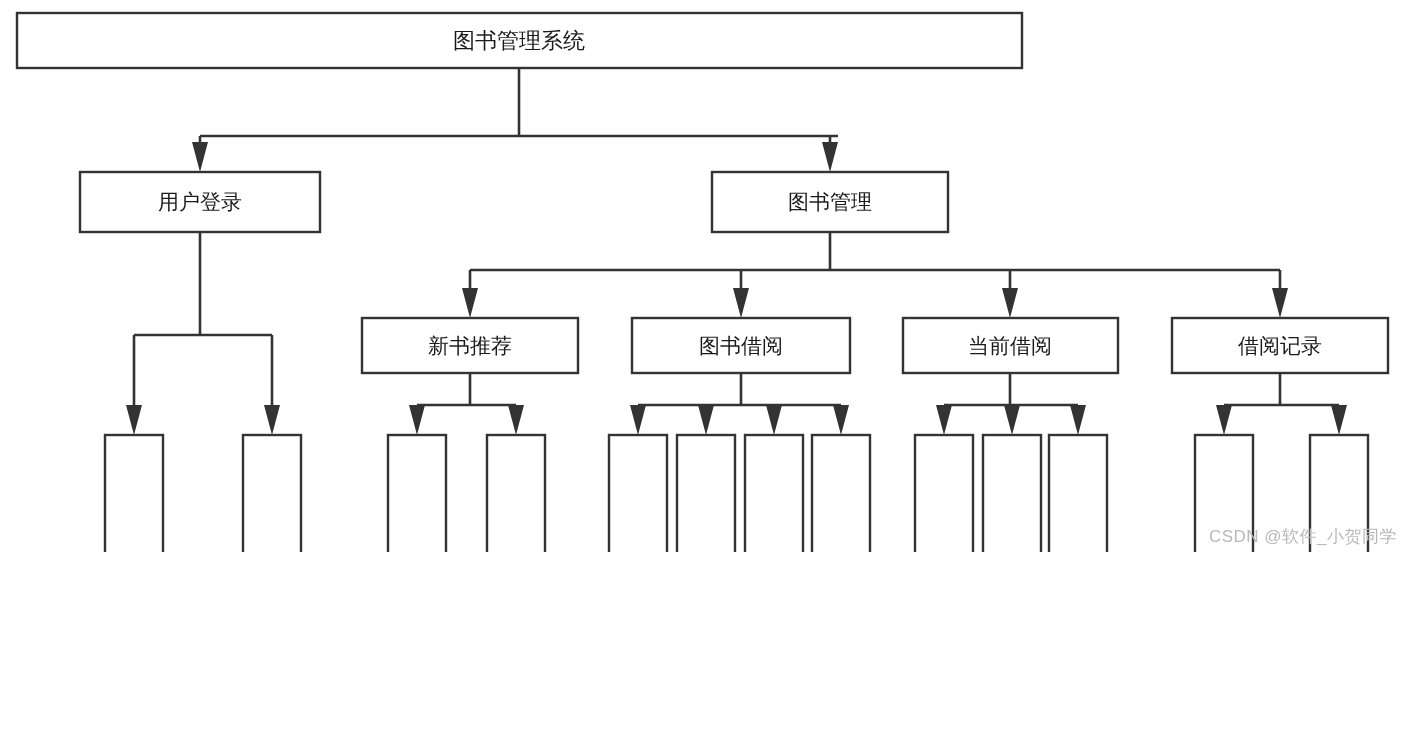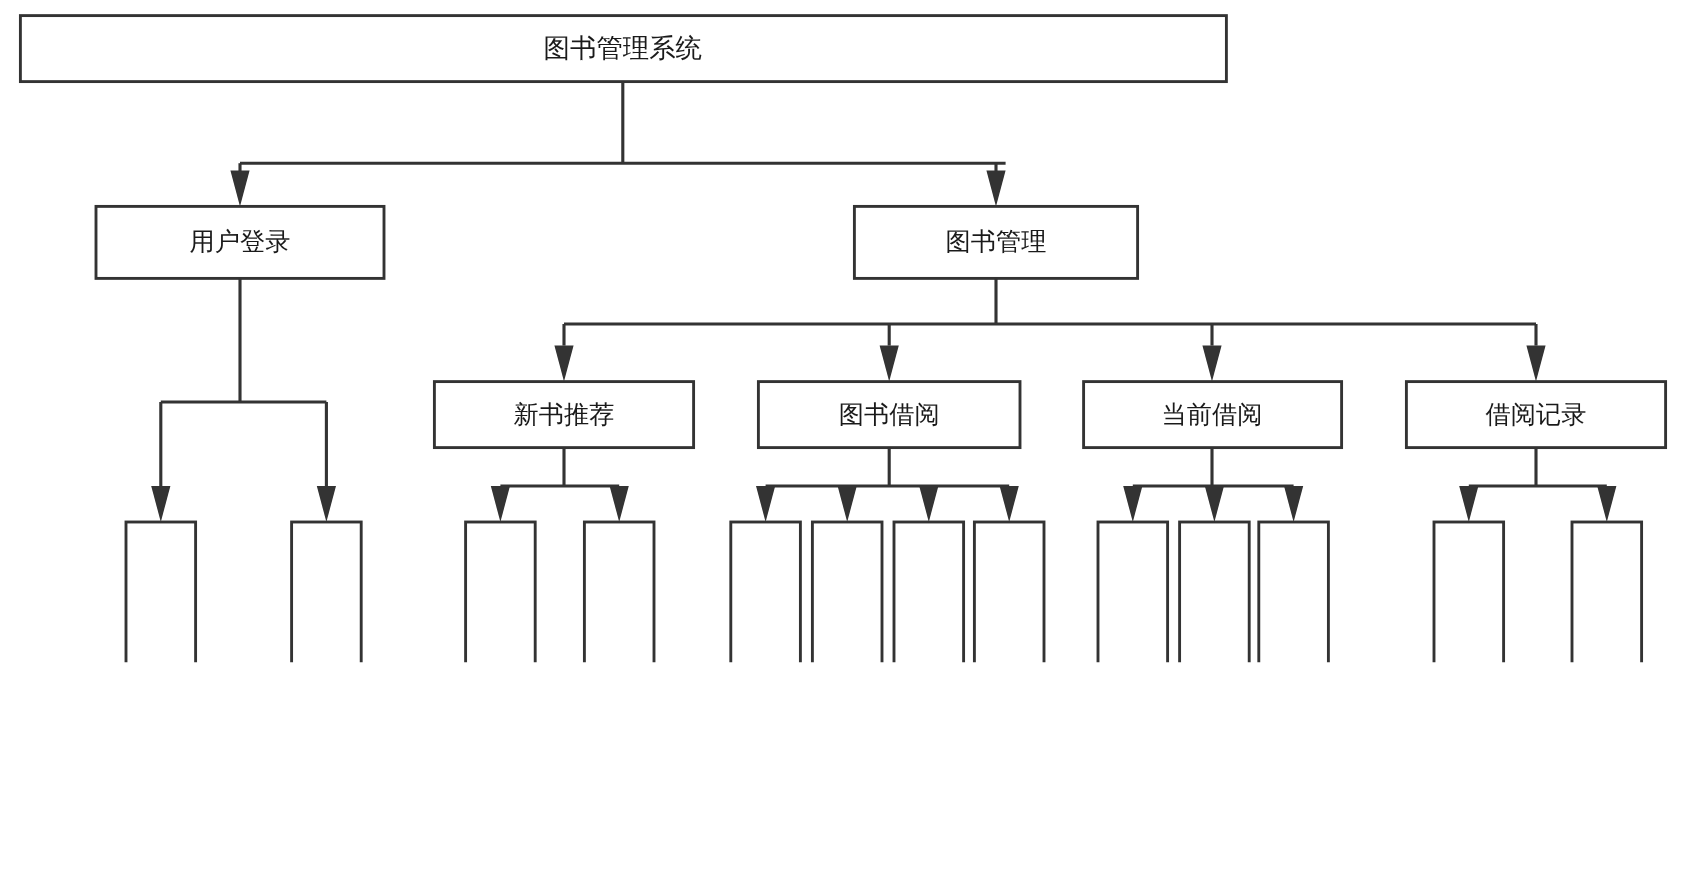--- a/index.html
+++ b/index.html
@@ -200,14 +200,15 @@
   <div class="vlabel" style="left:609px; top:510px;  width:58px;  height:225px;">查询图书</div>
   <div class="vlabel" style="left:677px; top:443px;  width:58px;  height:292px;">新增图书（管理员）</div>
   <div class="vlabel" style="left:745px; top:443px;  width:58px;  height:292px;">编辑图书（管理员）</div>
   <div class="vlabel" style="left:812px; top:510px;  width:58px;  height:225px;">借阅图书</div>
   <div class="vlabel" style="left:915px; top:510px;  width:58px;  height:225px;">查询图书</div>
   <div class="vlabel" style="left:983px; top:510px;  width:58px;  height:225px;">归还图书</div>
   <div class="vlabel" style="left:1049px; top:443px; width:58px;  height:292px;">确认归还（管理员）</div>
   <div class="vlabel" style="left:1195px; top:470px; width:58px;  height:265px;">新增借阅记录</div>
   <div class="vlabel" style="left:1310px; top:470px; width:58px;  height:265px;">查询借阅记录</div>
 
+  <div class="watermark">CSDN @软件_小贺同学</div>
 
 </div>
 
 </body></html>

